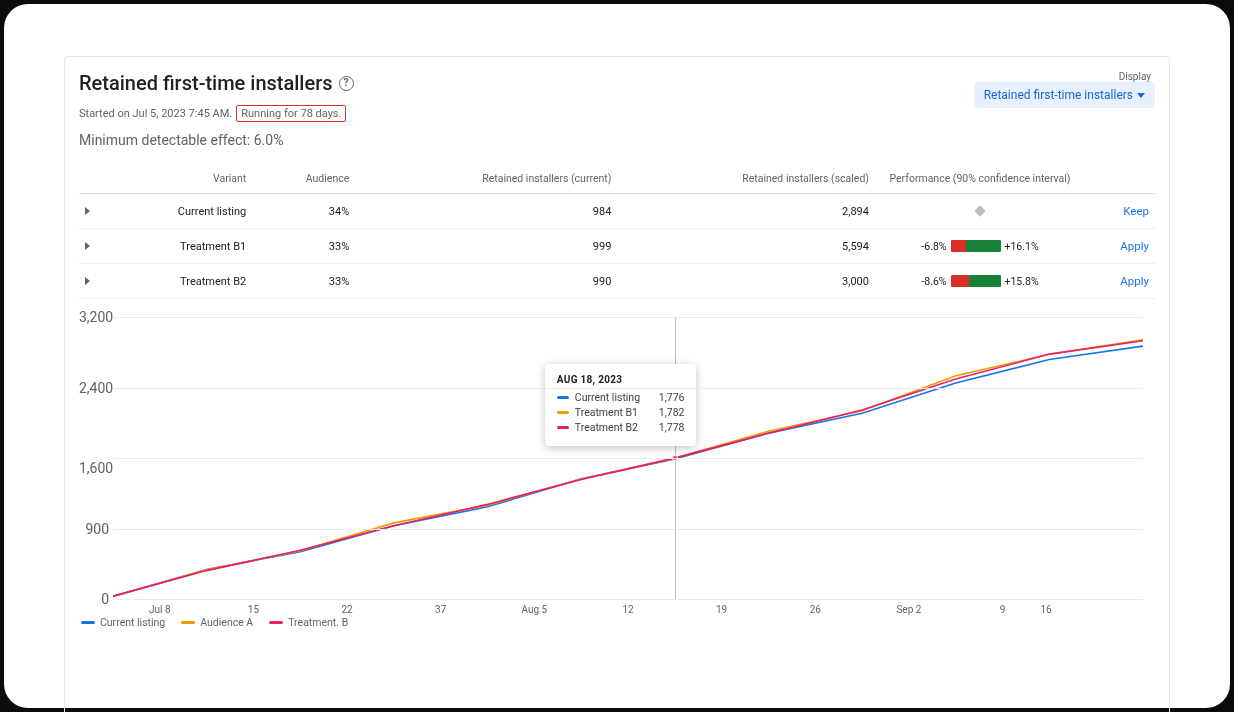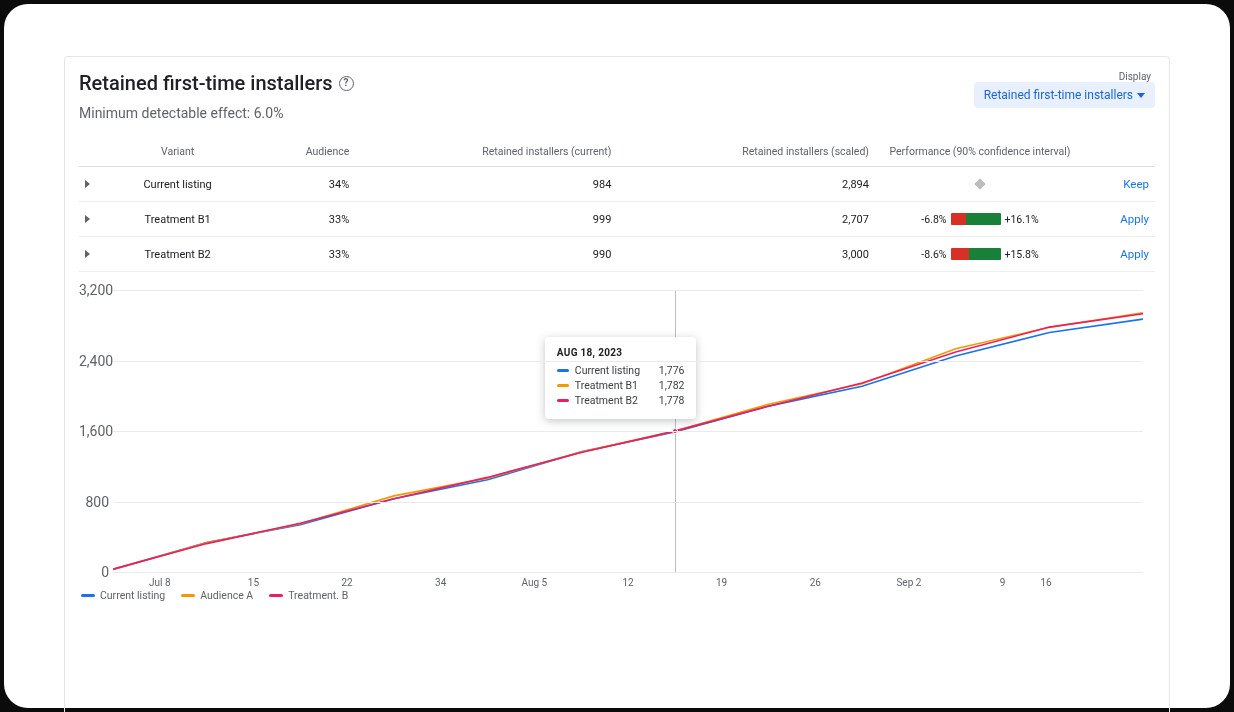--- a/index.html
+++ b/index.html
@@ -38,21 +38,21 @@
 
   .display-col { text-align:right; }
   .display-label { font-size:10px; color:#5f6368; margin-bottom:0; padding-right:4px;}
   .dd { display:inline-flex; align-items:center; gap:4px; background:#e8f0fe; color:#1967d2; font-size:12px; padding:6px 10px; border-radius:4px; cursor:pointer;}
   .chev { width:0; height:0; border-left:4px solid transparent; border-right:4px solid transparent; border-top:5px solid #1967d2;}
 
   
   table { width:100%; border-collapse: collapse; margin-top:16px; font-size:11px; color:#202124;}
   thead th { font-weight:400; color:#5f6368; font-size:10.5px; padding:8px 6px; border-bottom:1px solid #e0e0e0;}
   tbody td { padding:10px 6px; border-bottom:1px solid #eceff1; vertical-align:middle;}
-  .th-variant,.td-variant{ text-align:center; }
+  .th-variant,.td-variant{ text-align:right; }
   .th-aud,.td-aud,.th-cur,.td-cur,.th-sc,.td-sc{ text-align:right;}
   .th-perf,.td-perf{ text-align:center; width:210px;}
   .th-act,.td-act{ text-align:right; width:70px;}
   .exp-cell{ width:24px;}
   .exp-tri{ width:0;height:0;border-top:4px solid transparent;border-bottom:4px solid transparent;border-left:5px solid #5f6368; display:inline-block;}
 
   .perf-box{ display:inline-flex; align-items:center; gap:4px; font-size:10.5px;}
   .bar { width:50px; height:12px; display:flex; border-radius:1px; overflow:hidden;}
   .bar .bad{ background:#d93025;}
   .bar .good{ background:#188038;}
@@ -85,20 +85,24 @@
 <body>
 
 <div class="outer">
   <div class="panel">
 
     <div class="head-row">
       <div>
         <div class="title-wrap">
           <div class="title">Retained first-time installers</div>
           <div class="q-icon">?</div>
+        </div>
+        <div class="meta">
+          <span>Started on Jul 5, 2023 7:45 AM.</span>
+          <span class="running-box">Running for 78 days.</span>
         </div>
         <div class="mde">Minimum detectable effect: 6.0%</div>
       </div>
       <div class="display-col">
         <div class="display-label">Display</div>
         <div class="dd">
           <span>Retained first-time installers</span>
           <span class="chev"></span>
         </div>
       </div>
@@ -124,21 +128,21 @@
     <td class="td-cur">984</td>
     <td class="td-sc">2,894</td>
     <td class="td-perf"><span class="center-diamond"></span></td>
     <td class="td-act"><span class="act-link">Keep</span></td>
           </tr>
           <tr>
     <td class="exp-cell"><span class="exp-tri"></span></td>
     <td class="td-variant">Treatment B1</td>
     <td class="td-aud">33%</td>
     <td class="td-cur">999</td>
-    <td class="td-sc">2,707</td>
+    <td class="td-sc">5,594</td>
     <td class="td-perf"><span class="perf-box">
        <span>-6.8%</span>
        <span class="bar">
                   <span class="bad" style="width:15px"></span>
                   <span class="good" style="width:35px"></span>
                 </span>
        <span>+16.1%</span>
               </span></td>
     <td class="td-act"><span class="act-link">Apply</span></td>
           </tr>
@@ -203,31 +207,31 @@
             <span>Audience A</span>
           </div>
           <div class="item">
             <span class="sw" style="background:#e91e63"></span>
             <span>Treatment. B</span>
           </div>
         </div>
     <div class="grid-h" style="top: 284px; left: 34px; right: 12px;"></div>
         <div class="ylab" style="top: 284px;">0</div>
         <div class="grid-h" style="top: 213.5px; left: 34px; right: 12px;"></div>
-        <div class="ylab" style="top: 213.5px;">800</div>
+        <div class="ylab" style="top: 213.5px;">900</div>
         <div class="grid-h" style="top: 143px; left: 34px; right: 12px;"></div>
-        <div class="ylab" style="top: 143px;">1,600</div>
+        <div class="ylab" style="top: 153px;">1,600</div>
         <div class="grid-h" style="top: 72.5px; left: 34px; right: 12px;"></div>
         <div class="ylab" style="top: 72.5px;">2,400</div>
         <div class="grid-h" style="top: 2px; left: 34px; right: 12px;"></div>
         <div class="ylab" style="top: 2px;">3,200</div>
         <div class="xlab" style="left: 80.8182px;">Jul 8</div>
         <div class="xlab" style="left: 174.455px;">15</div>
         <div class="xlab" style="left: 268.091px;">22</div>
-        <div class="xlab" style="left: 361.727px;">34</div>
+        <div class="xlab" style="left: 361.727px;">37</div>
         <div class="xlab" style="left: 455.364px;">Aug 5</div>
         <div class="xlab" style="left: 549px;">12</div>
         <div class="xlab" style="left: 642.636px;">19</div>
         <div class="xlab" style="left: 736.273px;">26</div>
         <div class="xlab" style="left: 829.909px;">Sep 2</div>
         <div class="xlab" style="left: 923.545px;">9</div>
         <div class="xlab" style="left: 967px;">16</div>
       </div>
 
   </div>

